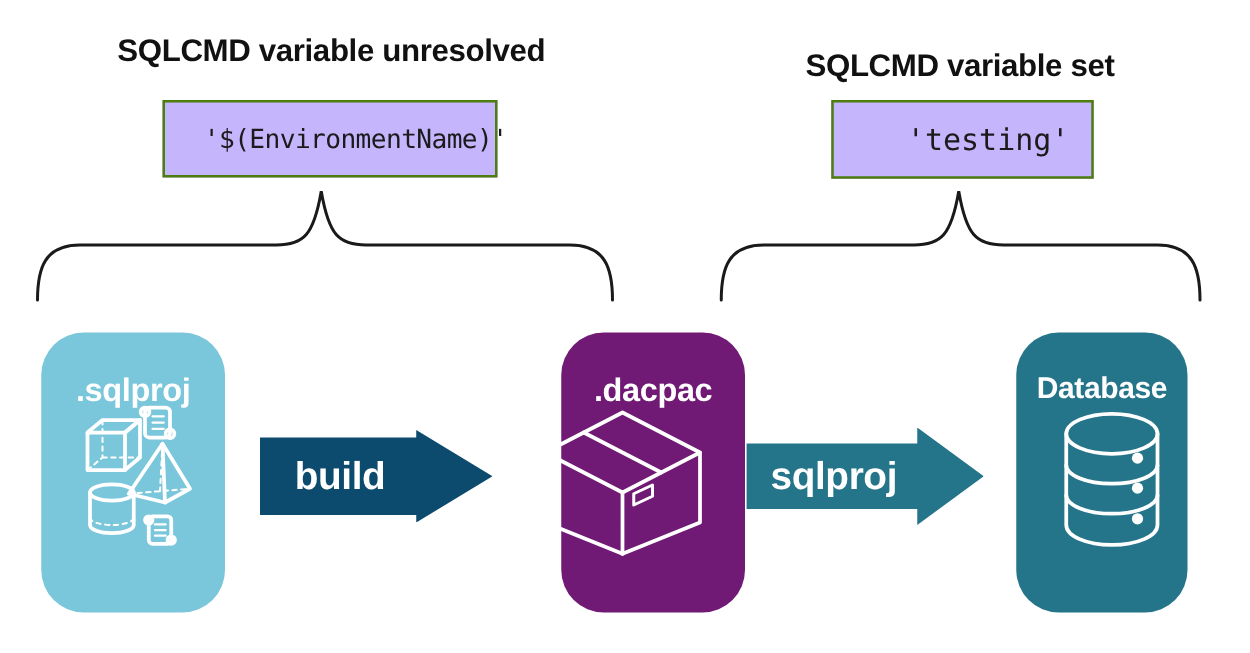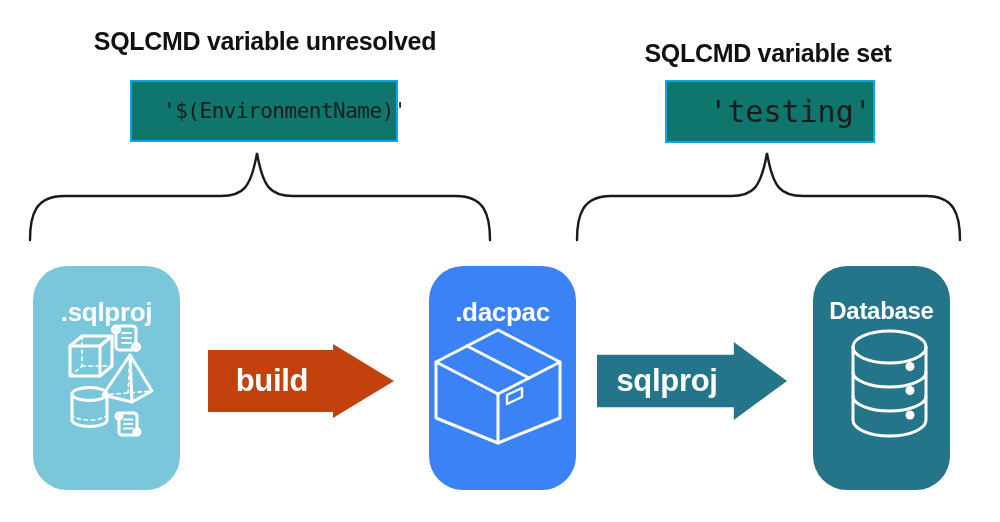--- a/index.html
+++ b/index.html
@@ -5,49 +5,49 @@
   html,body{margin:0;padding:0;background:#ffffff;}
   .stage-canvas{
     position:relative;width:1000px;height:522px;background:#ffffff;overflow:hidden;
     font-family:"Liberation Sans",sans-serif;
   }
   .abs{position:absolute;}
   .title{
     font-size:25px;font-weight:700;color:#111111;text-align:center;letter-spacing:-0.3px;
   }
   .code-box{
-    position:absolute;border:2px solid #0ea5e9;background:#0f766e;
+    position:absolute;border:2px solid #4d7c0f;background:#c4b5fd;
     display:flex;align-items:center;justify-content:center;box-sizing:border-box;padding-left:41px;
   }
   .code-text{
     font-family:"DejaVu Sans Mono",monospace;color:#1b1b1b;white-space:nowrap;
   }
   .code-left{font-size:21px;letter-spacing:-0.5px;}
-  .code-right{font-size:30px;}
+  .code-right{font-size:24px;}
   .brace-svg{position:absolute;left:0;top:0;width:1000px;height:522px;}
   .card{
     position:absolute;width:147px;height:224px;border-radius:34px;box-sizing:border-box;
     text-align:center;
   }
   .card-sqlproj{left:33px;top:266px;background:#7AC7DB;}
-  .card-dacpac{left:429px;top:266px;background:#3b82f6;}
+  .card-dacpac{left:449px;top:266px;background:#701a75;}
   .card-database{left:813px;top:266px;background:#24748A;width:137px;}
   .card-label{
     margin-top:31px;font-size:26px;font-weight:700;color:#ffffff;letter-spacing:-0.3px;
   }
   .card-database .card-label{font-size:24px;}
   .card-icon{position:absolute;left:0;top:0;pointer-events:none;}
   .arrow{
     position:absolute;display:flex;align-items:center;box-sizing:border-box;
   }
   .arrow-label{
     width:100%;text-align:center;color:#ffffff;font-weight:700;font-size:31px;letter-spacing:-0.3px;
   }
   .arrow-build{
-    left:208px;top:344px;width:186px;height:74px;background:#c2410c;
+    left:208px;top:344px;width:186px;height:74px;background:#0c4a6e;
     clip-path:polygon(0 8%,67.2% 8%,67.2% 0,100% 50%,67.2% 100%,67.2% 92%,0 92%);
     padding-right:58px;
     justify-content:center;
   }
   .arrow-deploy{
     left:597px;top:342px;width:190px;height:78px;background:#24748A;
     clip-path:polygon(0 16.5%,72% 16.5%,72% 0,100% 50%,72% 100%,72% 83.5%,0 83.5%);
     padding-right:50px;
   }
   svg .wire{fill:none;stroke:#ffffff;stroke-width:3;stroke-linecap:round;stroke-linejoin:round;}

